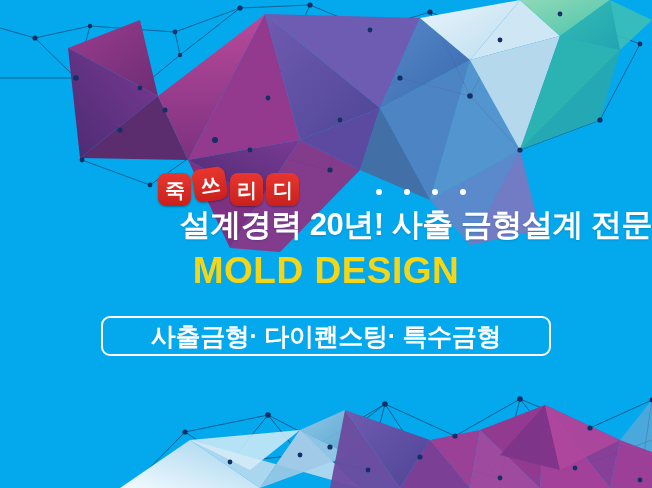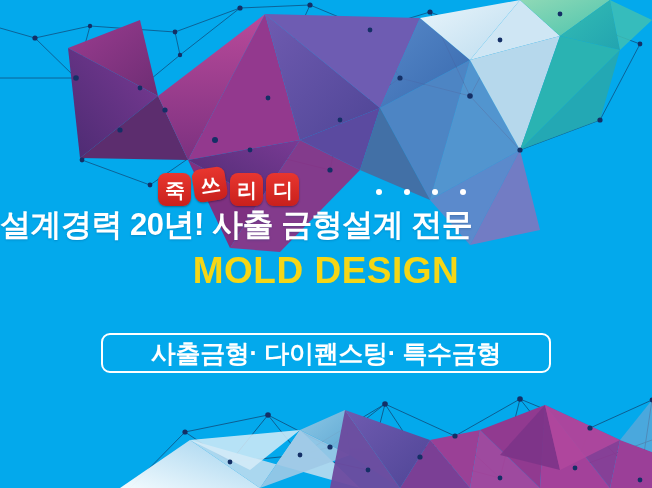--- a/index.html
+++ b/index.html
@@ -77,21 +77,21 @@
     border-radius: 50%;
     background: #ffffff;
   }
 
   
   #headline {
     position: absolute;
     left: 0;
     top: 208px;
     width: 652px;
-    text-align: left;
+    text-align: right;
     color: #ffffff;
     font-size: 31px;
     font-weight: 700;
     letter-spacing: -0.5px;
     line-height: 1.1;
     white-space: nowrap;
     text-shadow: 0 1px 2px rgba(0,60,110,.25);
   }
 
   
@@ -115,21 +115,20 @@
     left: 101px;
     top: 316px;
     width: 450px;
     height: 40px;
     border: 2px solid #ffffff;
     border-radius: 9px;
     display: flex;
     align-items: center;
     justify-content: center;
     box-sizing: border-box;
-    margin-top: 17px;
   }
   #subtitle-text {
     color: #ffffff;
     font-size: 25px;
     font-weight: 700;
     letter-spacing: -0.3px;
     white-space: nowrap;
     line-height: 1;
   }
 </style>

